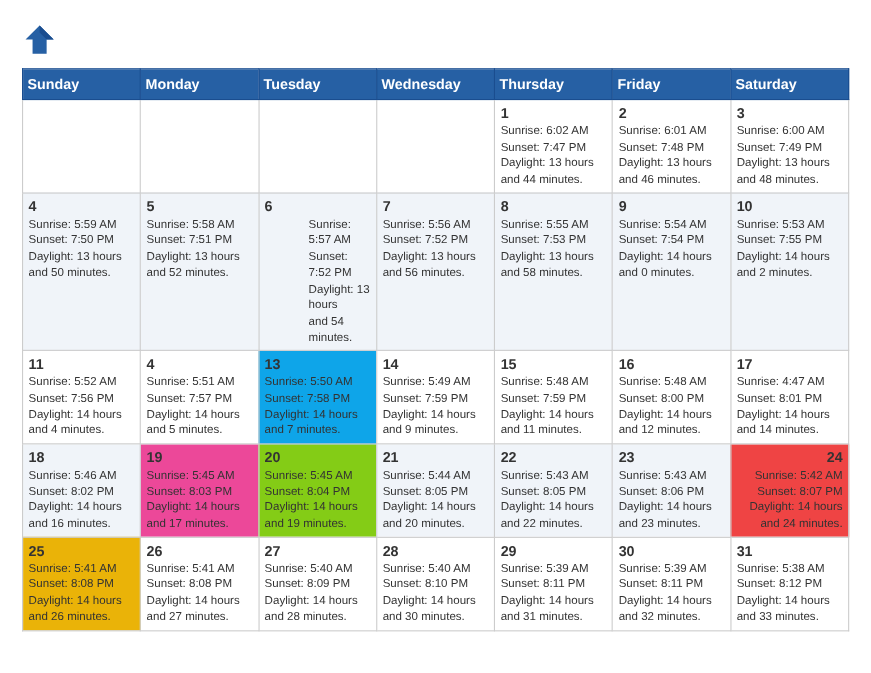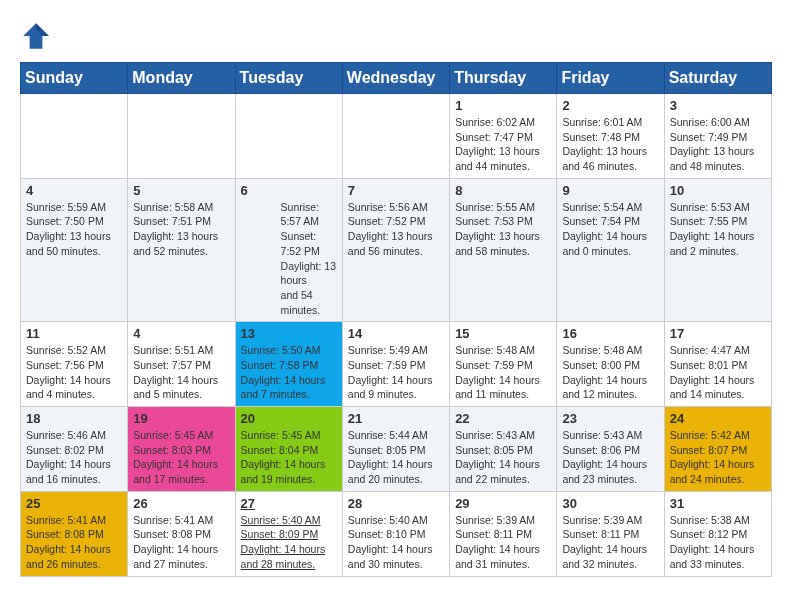--- a/index.html
+++ b/index.html
@@ -52,21 +52,21 @@
       font-size: 15px;
       color: #555;
     }
     .calendar {
       width: 100%;
       border-collapse: collapse;
     }
     .calendar thead th {
       background: #2660a4;
       color: #fff;
-      font-size: 16px;
+      font-size: 13px;
       font-weight: bold;
       padding: 6px 4px;
       text-align: left;
       border: 1px solid #1a4d8f;
     }
     .calendar tbody td {
       border: 1px solid #ccc;
       vertical-align: top;
       padding: 4px 5px;
       width: calc(100% / 7);
@@ -294,21 +294,21 @@
 Daylight: 14 hours
 and 22 minutes.</div>
         </td>
         <td style="background: rgb(240, 244, 249);">
           <span class="day-number">23</span>
           <div class="day-info" style="white-space: pre-line;">Sunrise: 5:43 AM
 Sunset: 8:06 PM
 Daylight: 14 hours
 and 23 minutes.</div>
         </td>
-        <td style="background: #eab308;">
+        <td style="background: #ef4444; text-align: right;">
           <span class="day-number">24</span>
           <div class="day-info" style="white-space: pre-line;">Sunrise: 5:42 AM
 Sunset: 8:07 PM
 Daylight: 14 hours
 and 24 minutes.</div>
         </td>
       </tr>
       <tr>
         <td style="background: #eab308;">
           <span class="day-number">25</span>
@@ -317,21 +317,21 @@
 Daylight: 14 hours
 and 26 minutes.</div>
         </td>
         <td style="background: rgb(255, 255, 255);">
           <span class="day-number">26</span>
           <div class="day-info" style="white-space: pre-line;">Sunrise: 5:41 AM
 Sunset: 8:08 PM
 Daylight: 14 hours
 and 27 minutes.</div>
         </td>
-        <td style="background: rgb(255, 255, 255); text-decoration: underline;">
+        <td style="background: rgb(255, 255, 255);">
           <span class="day-number">27</span>
           <div class="day-info" style="white-space: pre-line;">Sunrise: 5:40 AM
 Sunset: 8:09 PM
 Daylight: 14 hours
 and 28 minutes.</div>
         </td>
         <td style="background: rgb(255, 255, 255);">
           <span class="day-number">28</span>
           <div class="day-info" style="white-space: pre-line;">Sunrise: 5:40 AM
 Sunset: 8:10 PM

